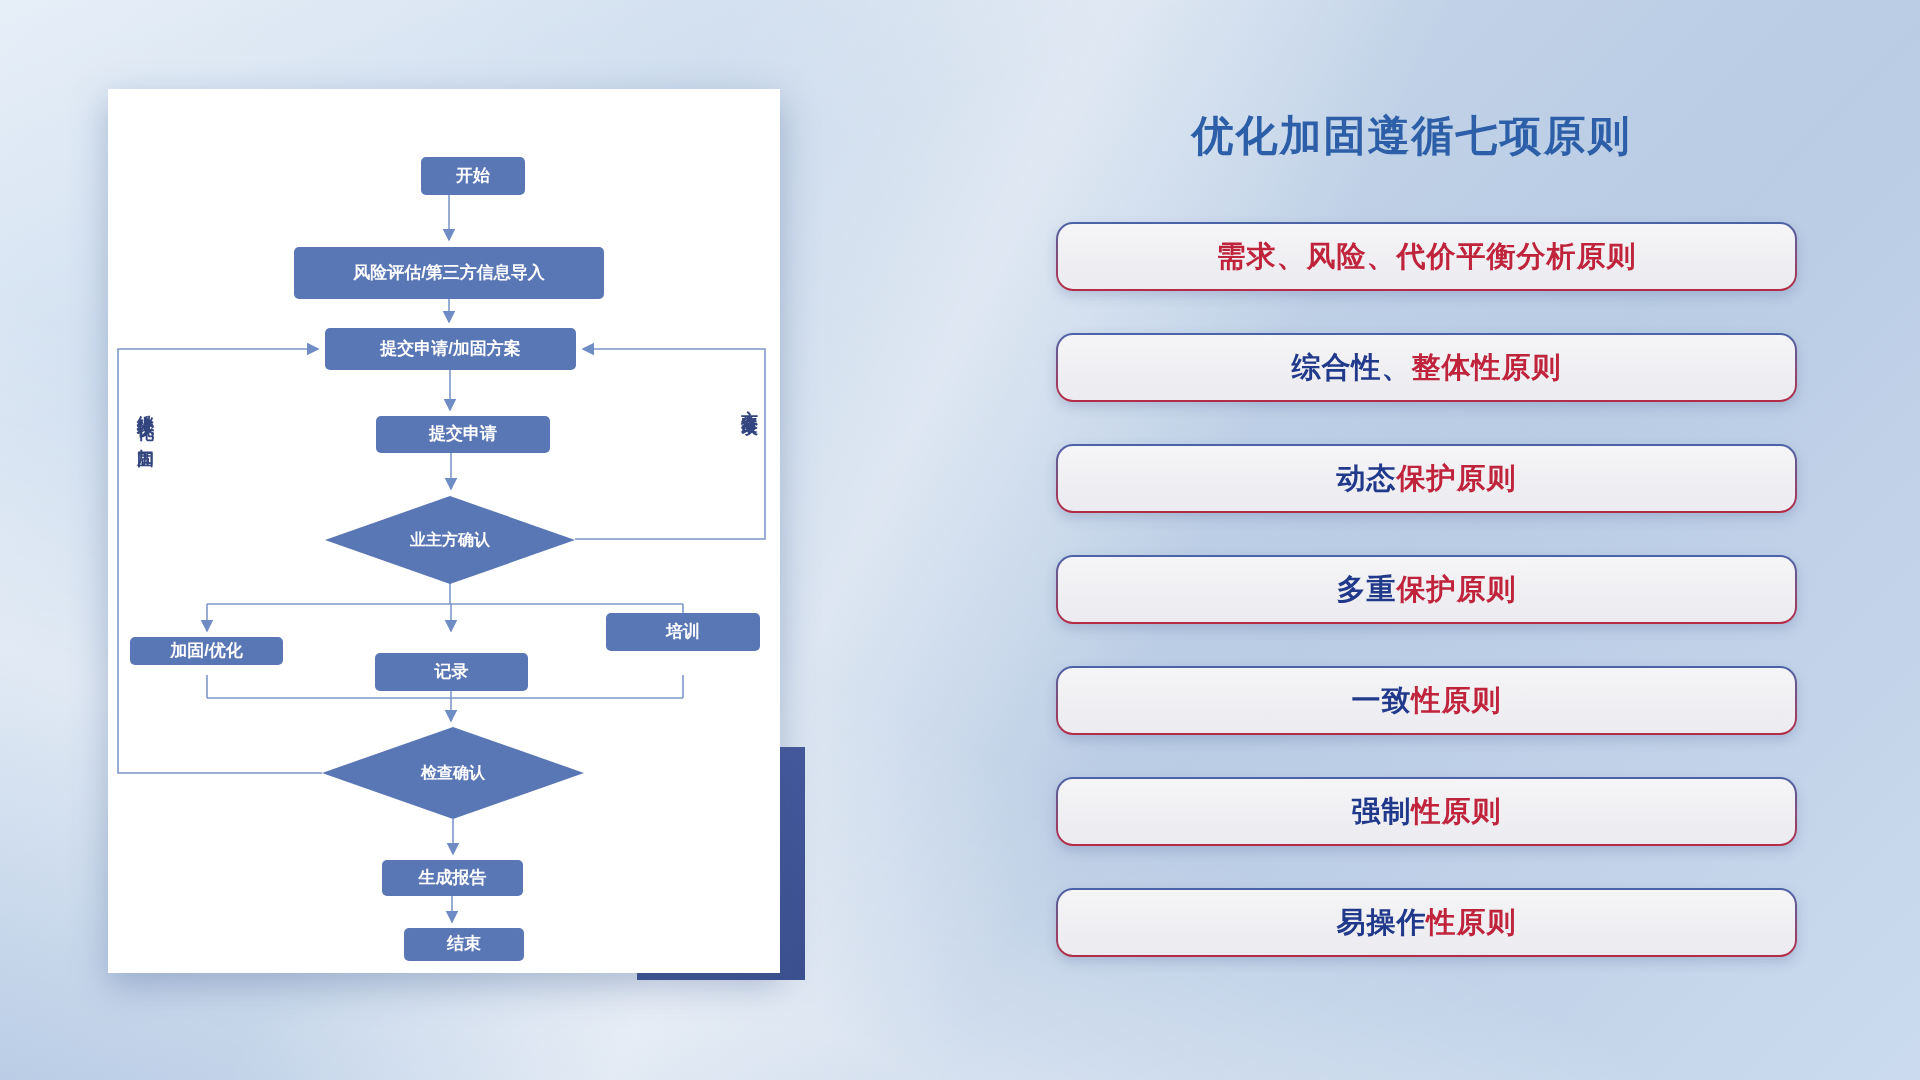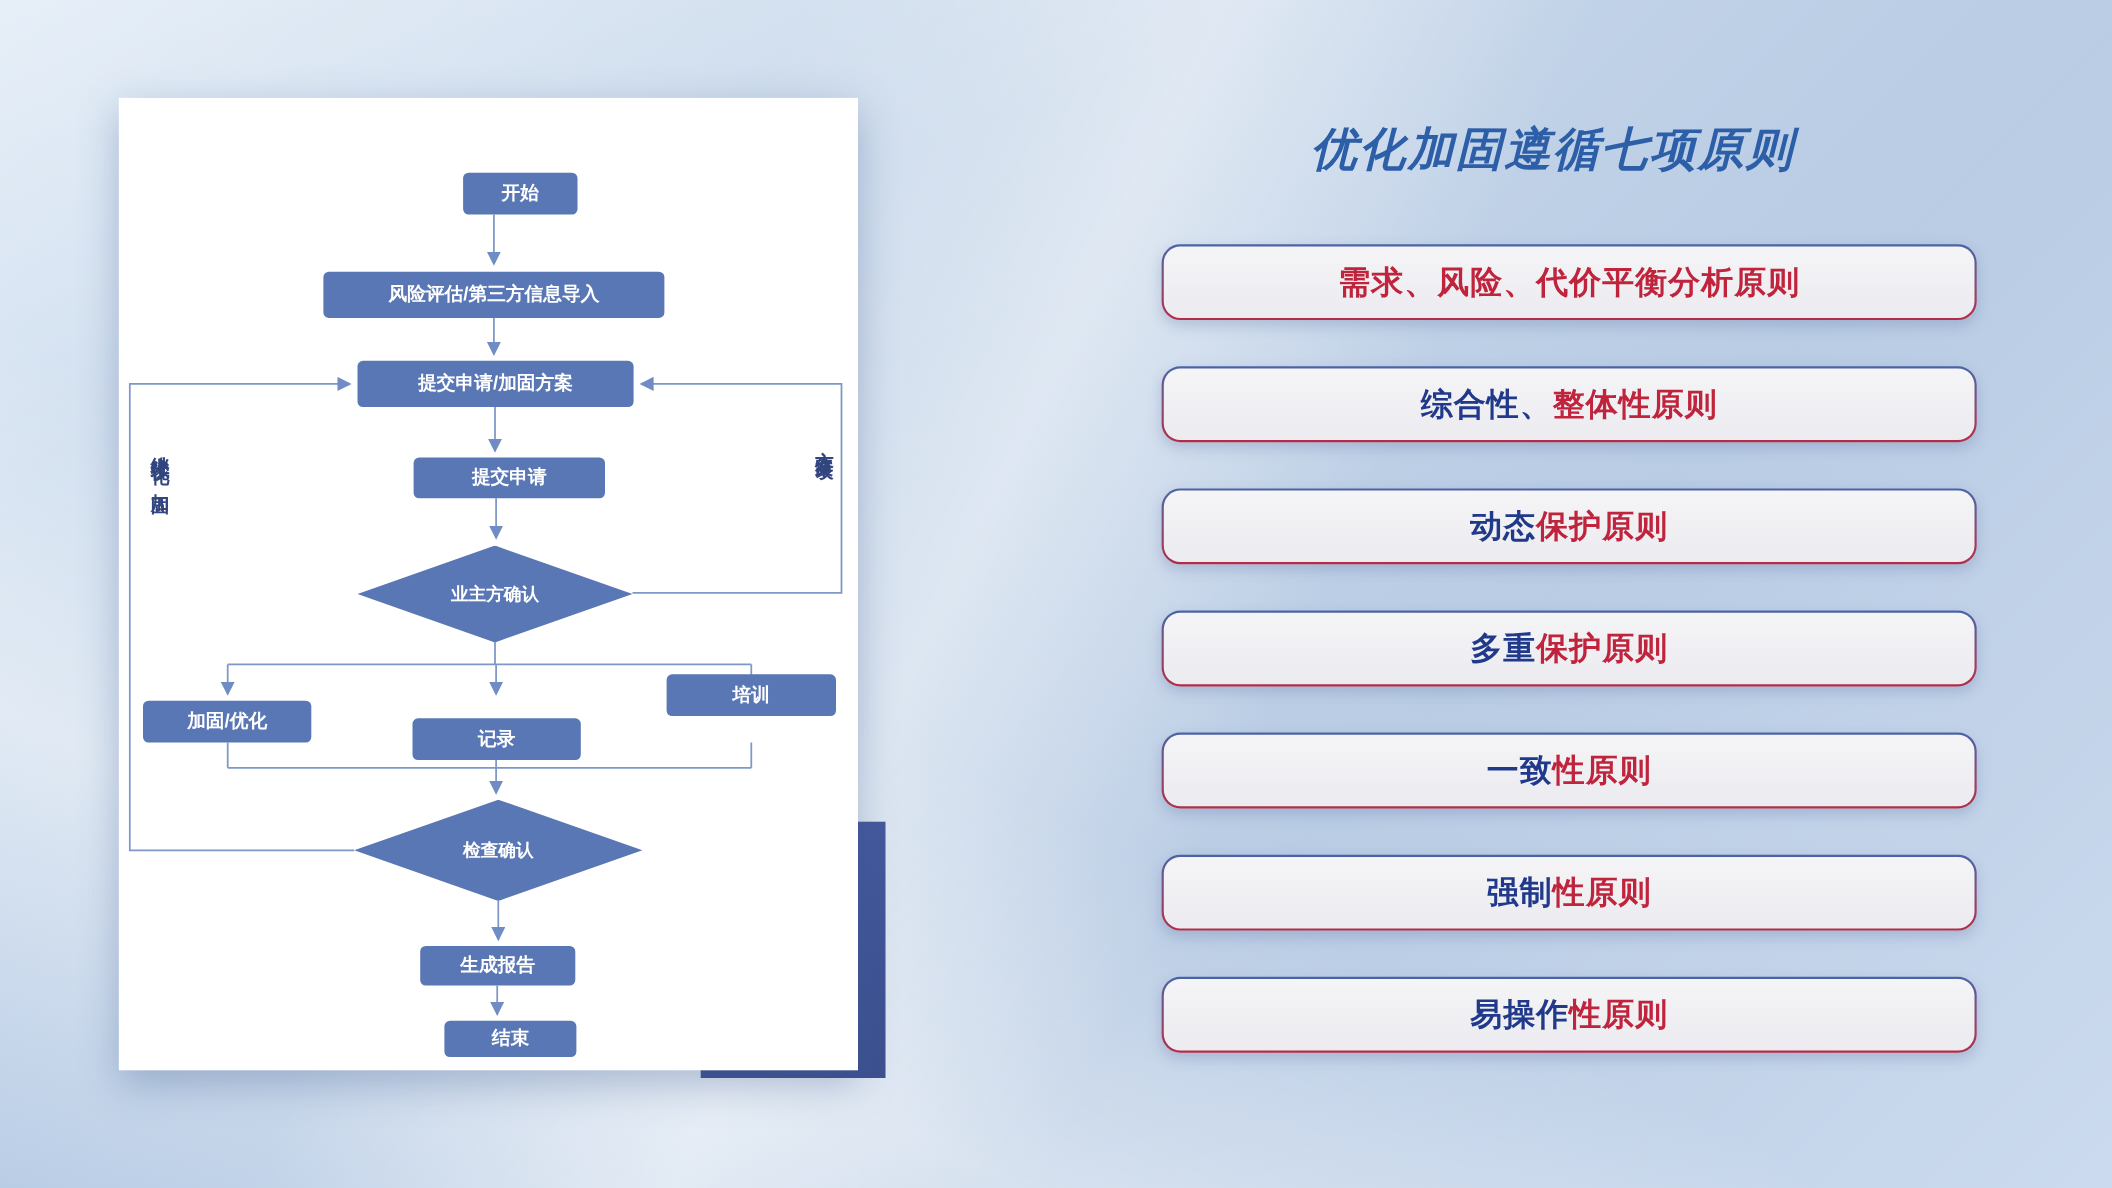--- a/index.html
+++ b/index.html
@@ -42,21 +42,21 @@
   }
   .vlabel {
     position:absolute; writing-mode:vertical-rl; text-orientation:upright;
     color:#33457f; font-size:17px; font-weight:600; letter-spacing:3px;
   }
 
   
   .right-panel { position:absolute; left:1026px; top:108px; width:771px; z-index:2; }
   .panel-title {
     text-align:center; font-size:42px; font-weight:700; color:#2d5fa8;
-    margin-bottom:58px; letter-spacing:2px;font-style:italic;
+    margin-bottom:58px; letter-spacing:2px;
   }
   .principles { display:flex; flex-direction:column; gap:42px; }
   .principle {
     border-radius:17px; padding:2px;
     background:linear-gradient(180deg,#4a63a8 0%, #8a4a74 55%, #b52b45 100%);
     box-shadow:0 5px 12px rgba(80,100,150,.25);
     margin-left:30px;
   }
   .principle-inner {
     border-radius:15px; height:65px;
@@ -102,29 +102,29 @@
         <path d="M343 586 V632" marker-end="url(#arr)"></path>
 
         <path d="M214 684 H10 V260 H210" marker-end="url(#arr)"></path>
         <path d="M345 730 V765" marker-end="url(#arr)"></path>
         <path d="M344 807 V833" marker-end="url(#arr)"></path>
       </g>
     </svg>
 
     <div class="node" style="left:289px; top:68px;  width:104px; height:38px;margin-left:24px;">开始</div>
 
-    <div class="node" style="left:186px; top:158px; width:310px; height:42px;">风险评估/第三方信息导入</div>
+    <div class="node" style="left:186px; top:158px; width:310px; height:52px;">风险评估/第三方信息导入</div>
 
     <div class="node" style="left:217px; top:239px; width:251px; height:42px;">提交申请/加固方案</div>
 
     <div class="node" style="left:268px; top:327px; width:174px; height:37px;">提交申请</div>
 
     <div class="diamond" style="left:217px; top:407px; width:250px; height:88px;">业主方确认</div>
 
-    <div class="node" style="left:22px;  top:548px; width:153px; height:38px;">加固/优化</div>
+    <div class="node" style="left:22px;  top:548px; width:153px; height:28px;">加固/优化</div>
 
     <div class="node" style="left:267px; top:564px; width:153px; height:38px;">记录</div>
 
     <div class="node" style="left:498px; top:524px; width:154px; height:38px;">培训</div>
 
     <div class="diamond" style="left:214px; top:638px; width:262px; height:92px;">检查确认</div>
 
     <div class="node" style="left:274px; top:771px; width:141px; height:36px;">生成报告</div>
 
     <div class="node" style="left:296px; top:839px; width:120px;  height:33px;">结束</div>

